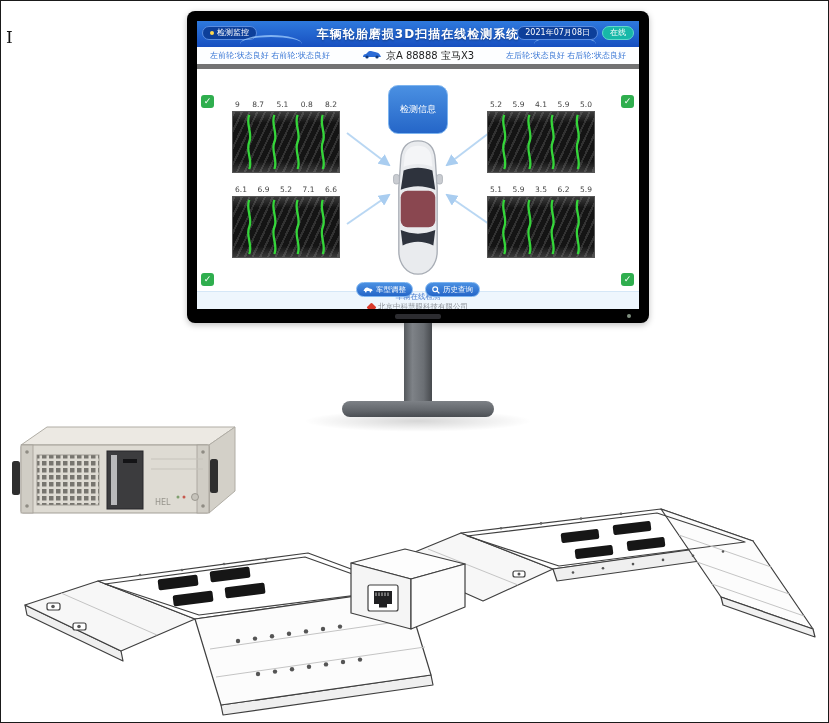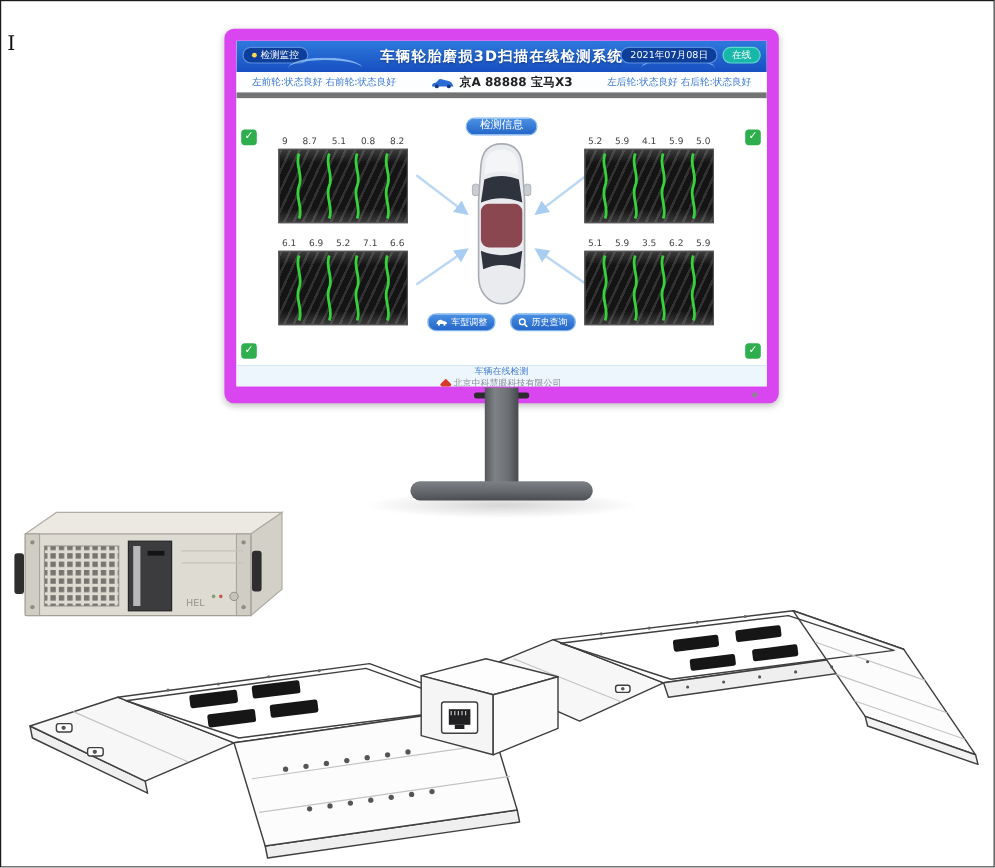--- a/index.html
+++ b/index.html
@@ -6,22 +6,22 @@
   * { box-sizing:border-box; }
   .stage { position:relative; width:829px; height:723px; background:#fff;
            border:1px solid #1a1a1a; overflow:hidden;
            font-family:"DejaVu Sans","Liberation Sans",sans-serif; }
 
   .cursor { position:absolute; left:5px; top:26px; font-family:"DejaVu Serif",serif;
             font-size:17px; color:#111; }
 
   
   .bezel { position:absolute; left:186px; top:10px; width:462px; height:312px;
-           background:#d946ef; border-radius:8px; padding:10px 10px 14px 10px;
-           box-shadow:0 2px 6px rgba(0,0,0,.25);margin-top:13px; }
+           background:#000000; border-radius:8px; padding:10px 10px 14px 10px;
+           box-shadow:0 2px 6px rgba(0,0,0,.25); }
   .screen { position:relative; width:442px; height:288px; background:#fff; overflow:hidden; }
   .brand { position:absolute; left:50%; bottom:4px; transform:translateX(-50%);
            width:46px; height:5px; background:#2c2c30; border-radius:2px; }
   .led { position:absolute; right:18px; bottom:5px; width:4px; height:4px;
          border-radius:50%; background:#7f8f7f; }
   .neck { position:absolute; left:403px; top:322px; width:28px; height:82px;
           background:linear-gradient(90deg,#54585c,#7e8287 30%,#6b6f74 70%,#46494d); }
   .base { position:absolute; left:341px; top:400px; width:152px; height:16px;
           border-radius:8px; background:linear-gradient(#7d8186,#505459); }
   .mshadow { position:absolute; left:302px; top:409px; width:230px; height:22px;
@@ -39,42 +39,42 @@
           border:1px solid #5a8de0; color:#fff; border-radius:9px; font-size:8px;
           padding:2px 7px; line-height:1; white-space:nowrap; }
   .pill.teal { background:#17b8a8; border-color:#5fd8cc; }
   .badge-left { position:absolute; left:5px; top:5px; }
   .header-right { position:absolute; right:5px; top:5px; display:flex; gap:4px; }
   .dot { width:4px; height:4px; border-radius:50%; background:#ffd84d; }
 
   .ui-infobar { height:22px; display:flex; align-items:center; justify-content:space-between;
                 padding:0 13px; border-bottom:5px solid #737373; background:#fdfeff;
                 font-size:8px; color:#3a77d5; }
-  .plate-wrap { display:flex; align-items:center; gap:4px; color:#222;
-                font-size:10px; font-weight:bold; }
+  .plate-wrap { display:flex; align-items:flex-start; gap:4px; color:#222;
+                font-size:10px; font-weight:normal; }
 
   .ui-main { position:relative; height:222px; background:#fff; }
   .connect-lines { position:absolute; inset:0; }
   .check { position:absolute; width:13px; height:13px; background:#2fae4e; color:#fff;
            border-radius:3px; font-size:9px; line-height:13px; text-align:center; }
   .tire-block { position:absolute; width:108px; }
   .vals { display:flex; justify-content:space-between; padding:0 3px; margin-bottom:2px;
           font-size:7.5px; color:#444; }
   .tire { position:relative; width:108px; height:62px; border:1px solid #555;
           background:linear-gradient(#3a3a3a,#141414 18%,#141414 82%,#3a3a3a),#181818;
           overflow:hidden; }
   .tire::after { content:""; position:absolute; inset:0;
           background:repeating-linear-gradient(115deg,rgba(255,255,255,.13) 0 2px,rgba(0,0,0,0) 2px 7px); }
   .treadlines { position:absolute; inset:0; width:100%; height:100%; z-index:2; }
   .treadlines path { stroke:#35d53a; stroke-width:2.4; fill:none; }
 
   .center-col { position:absolute; left:158px; top:16px; width:126px;
                 display:flex; flex-direction:column; align-items:center; }
   .pill.btn { background:linear-gradient(#4a90e2,#2566c8); border-color:#7db4ef; cursor:pointer; }
-  .info-btn { font-size:9px; padding:2px 11px; border-radius:10px; margin-bottom:4px; }
+  .info-btn { font-size:9px; padding:19px 11px; border-radius:10px; margin-bottom:4px; }
   .car { width:50px; height:140px; }
   .btn-row { display:flex; gap:12px; margin-top:4px; }
   .btn-row .pill { font-size:7.5px; padding:2.5px 6px; }
 
   .ui-footer { height:18px; background:#eef6fd; border-top:1px solid #d5e7f7;
                display:flex; align-items:center; justify-content:space-between;
                padding:0 8px; font-size:7.5px;flex-direction:column; }
   .f-left { color:#4a7fd0; }
   .f-right { color:#8a8f96; display:flex; gap:3px; align-items:center;justify-content:center; }
   .logo-mark { width:7px; height:7px; background:#d93a2b; transform:rotate(45deg); border-radius:1px; }

